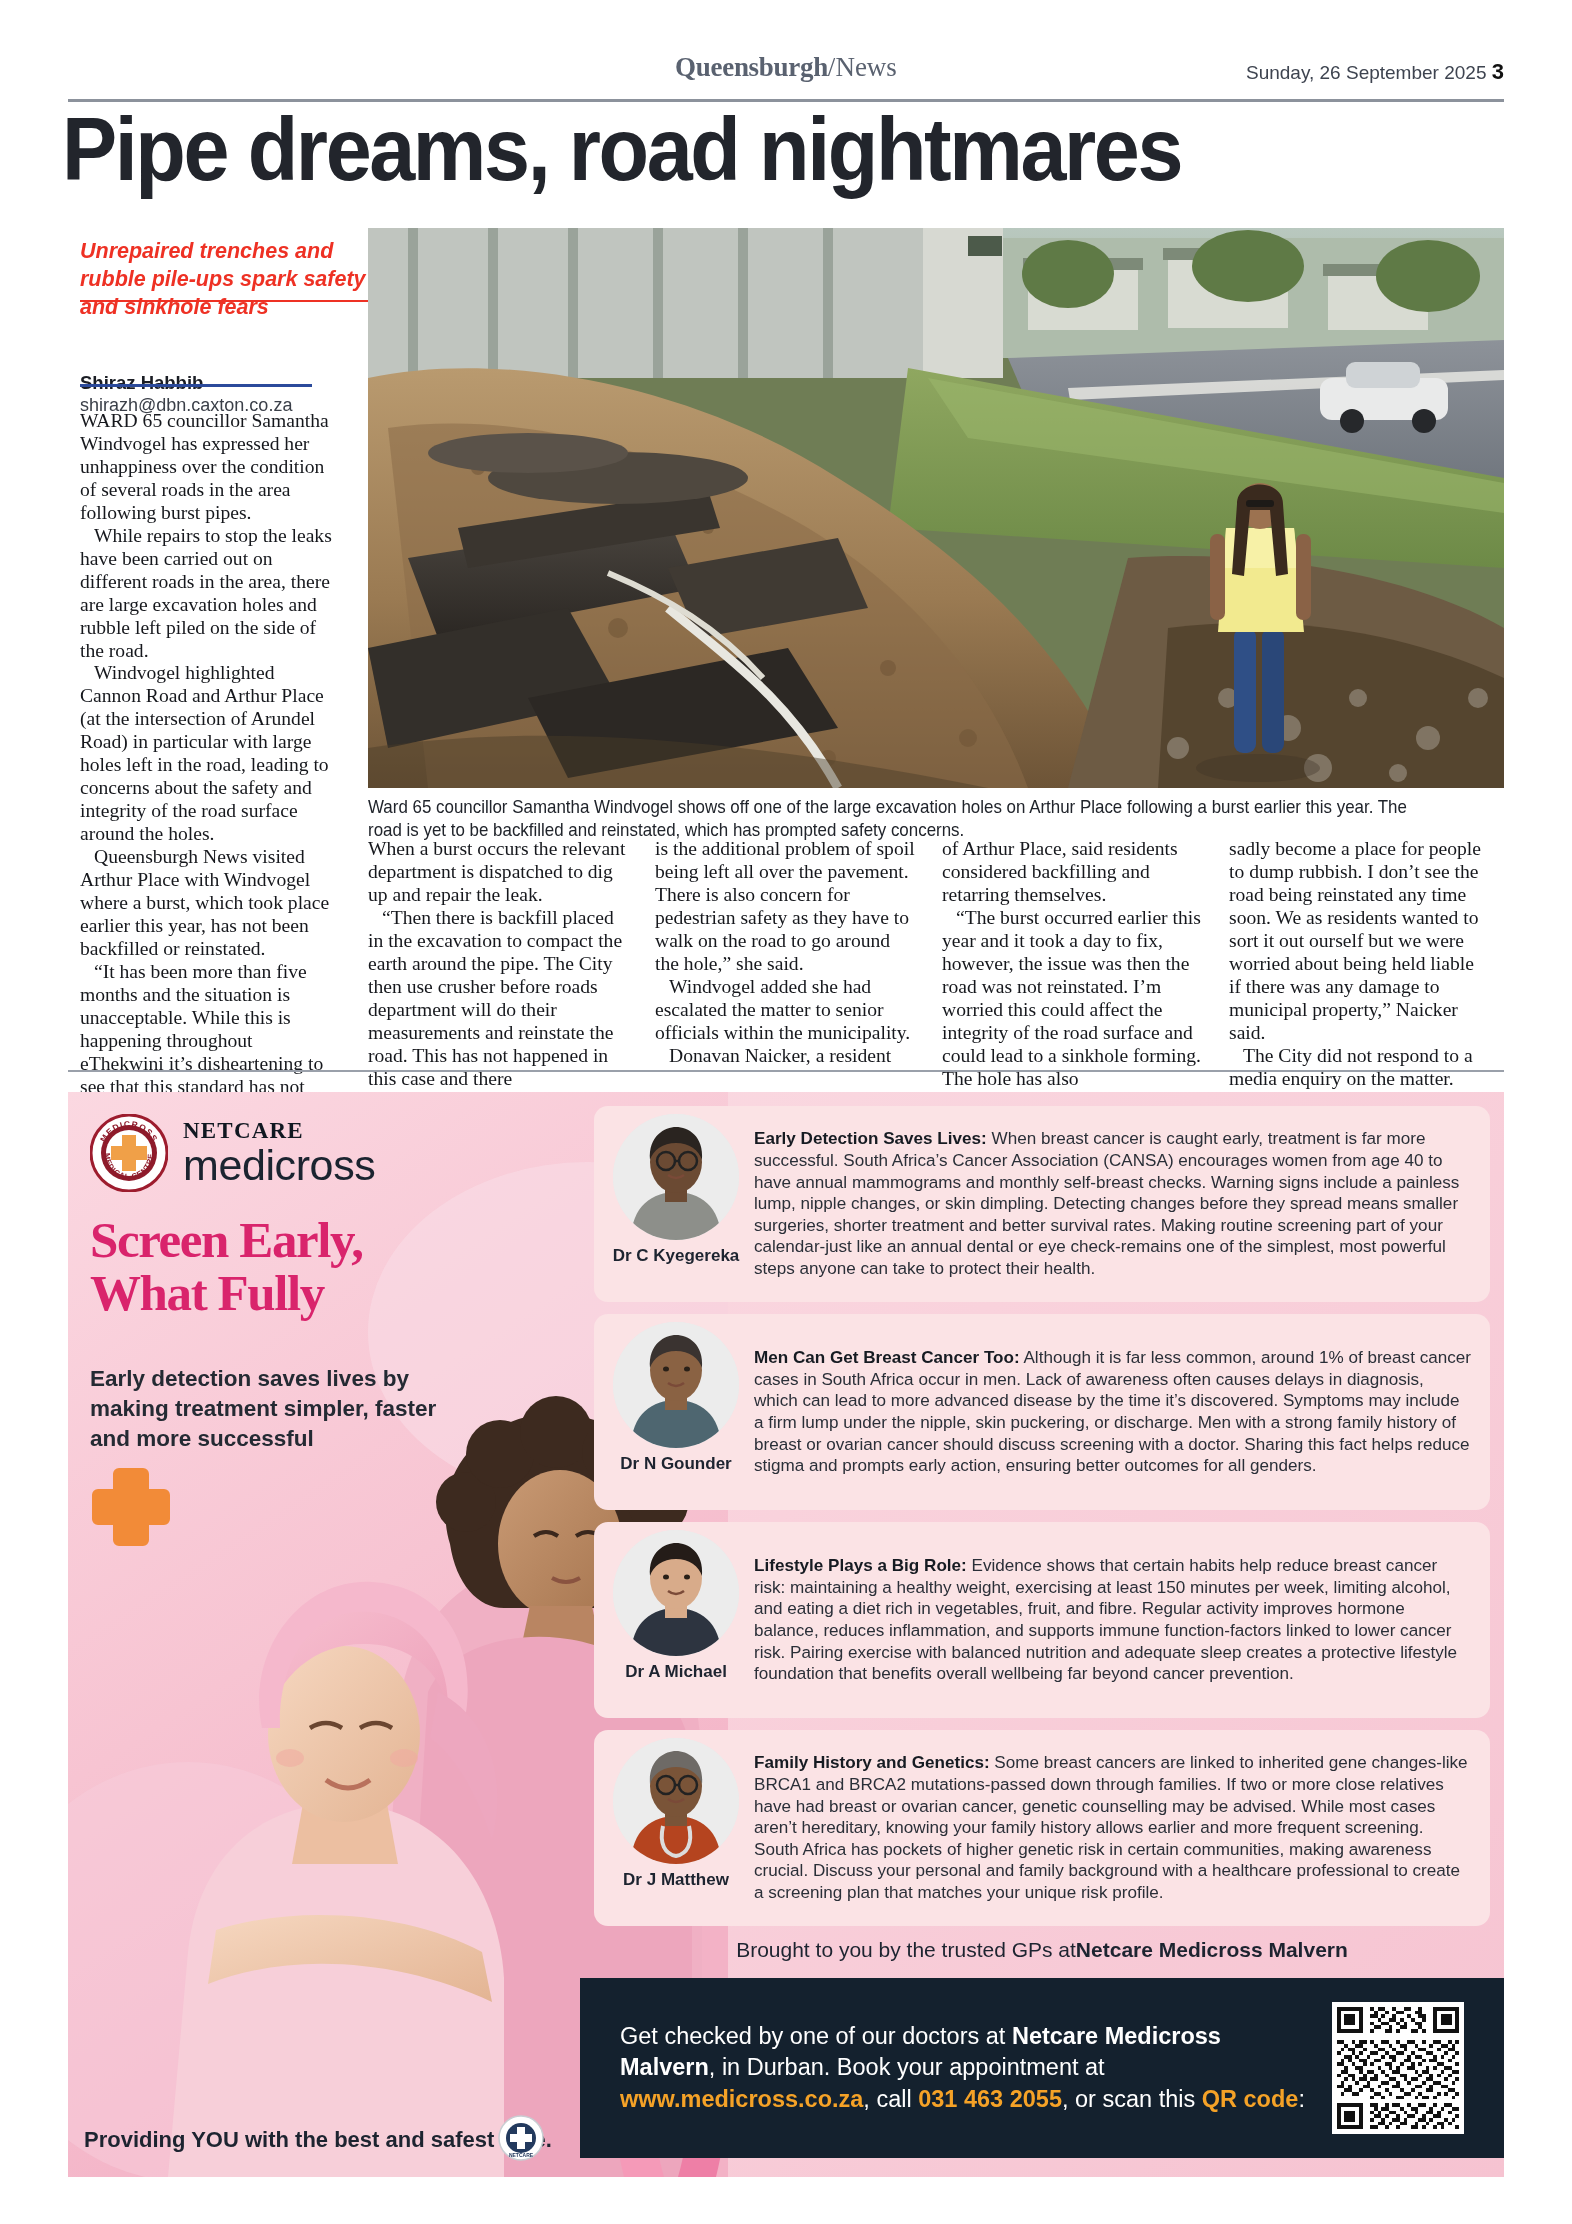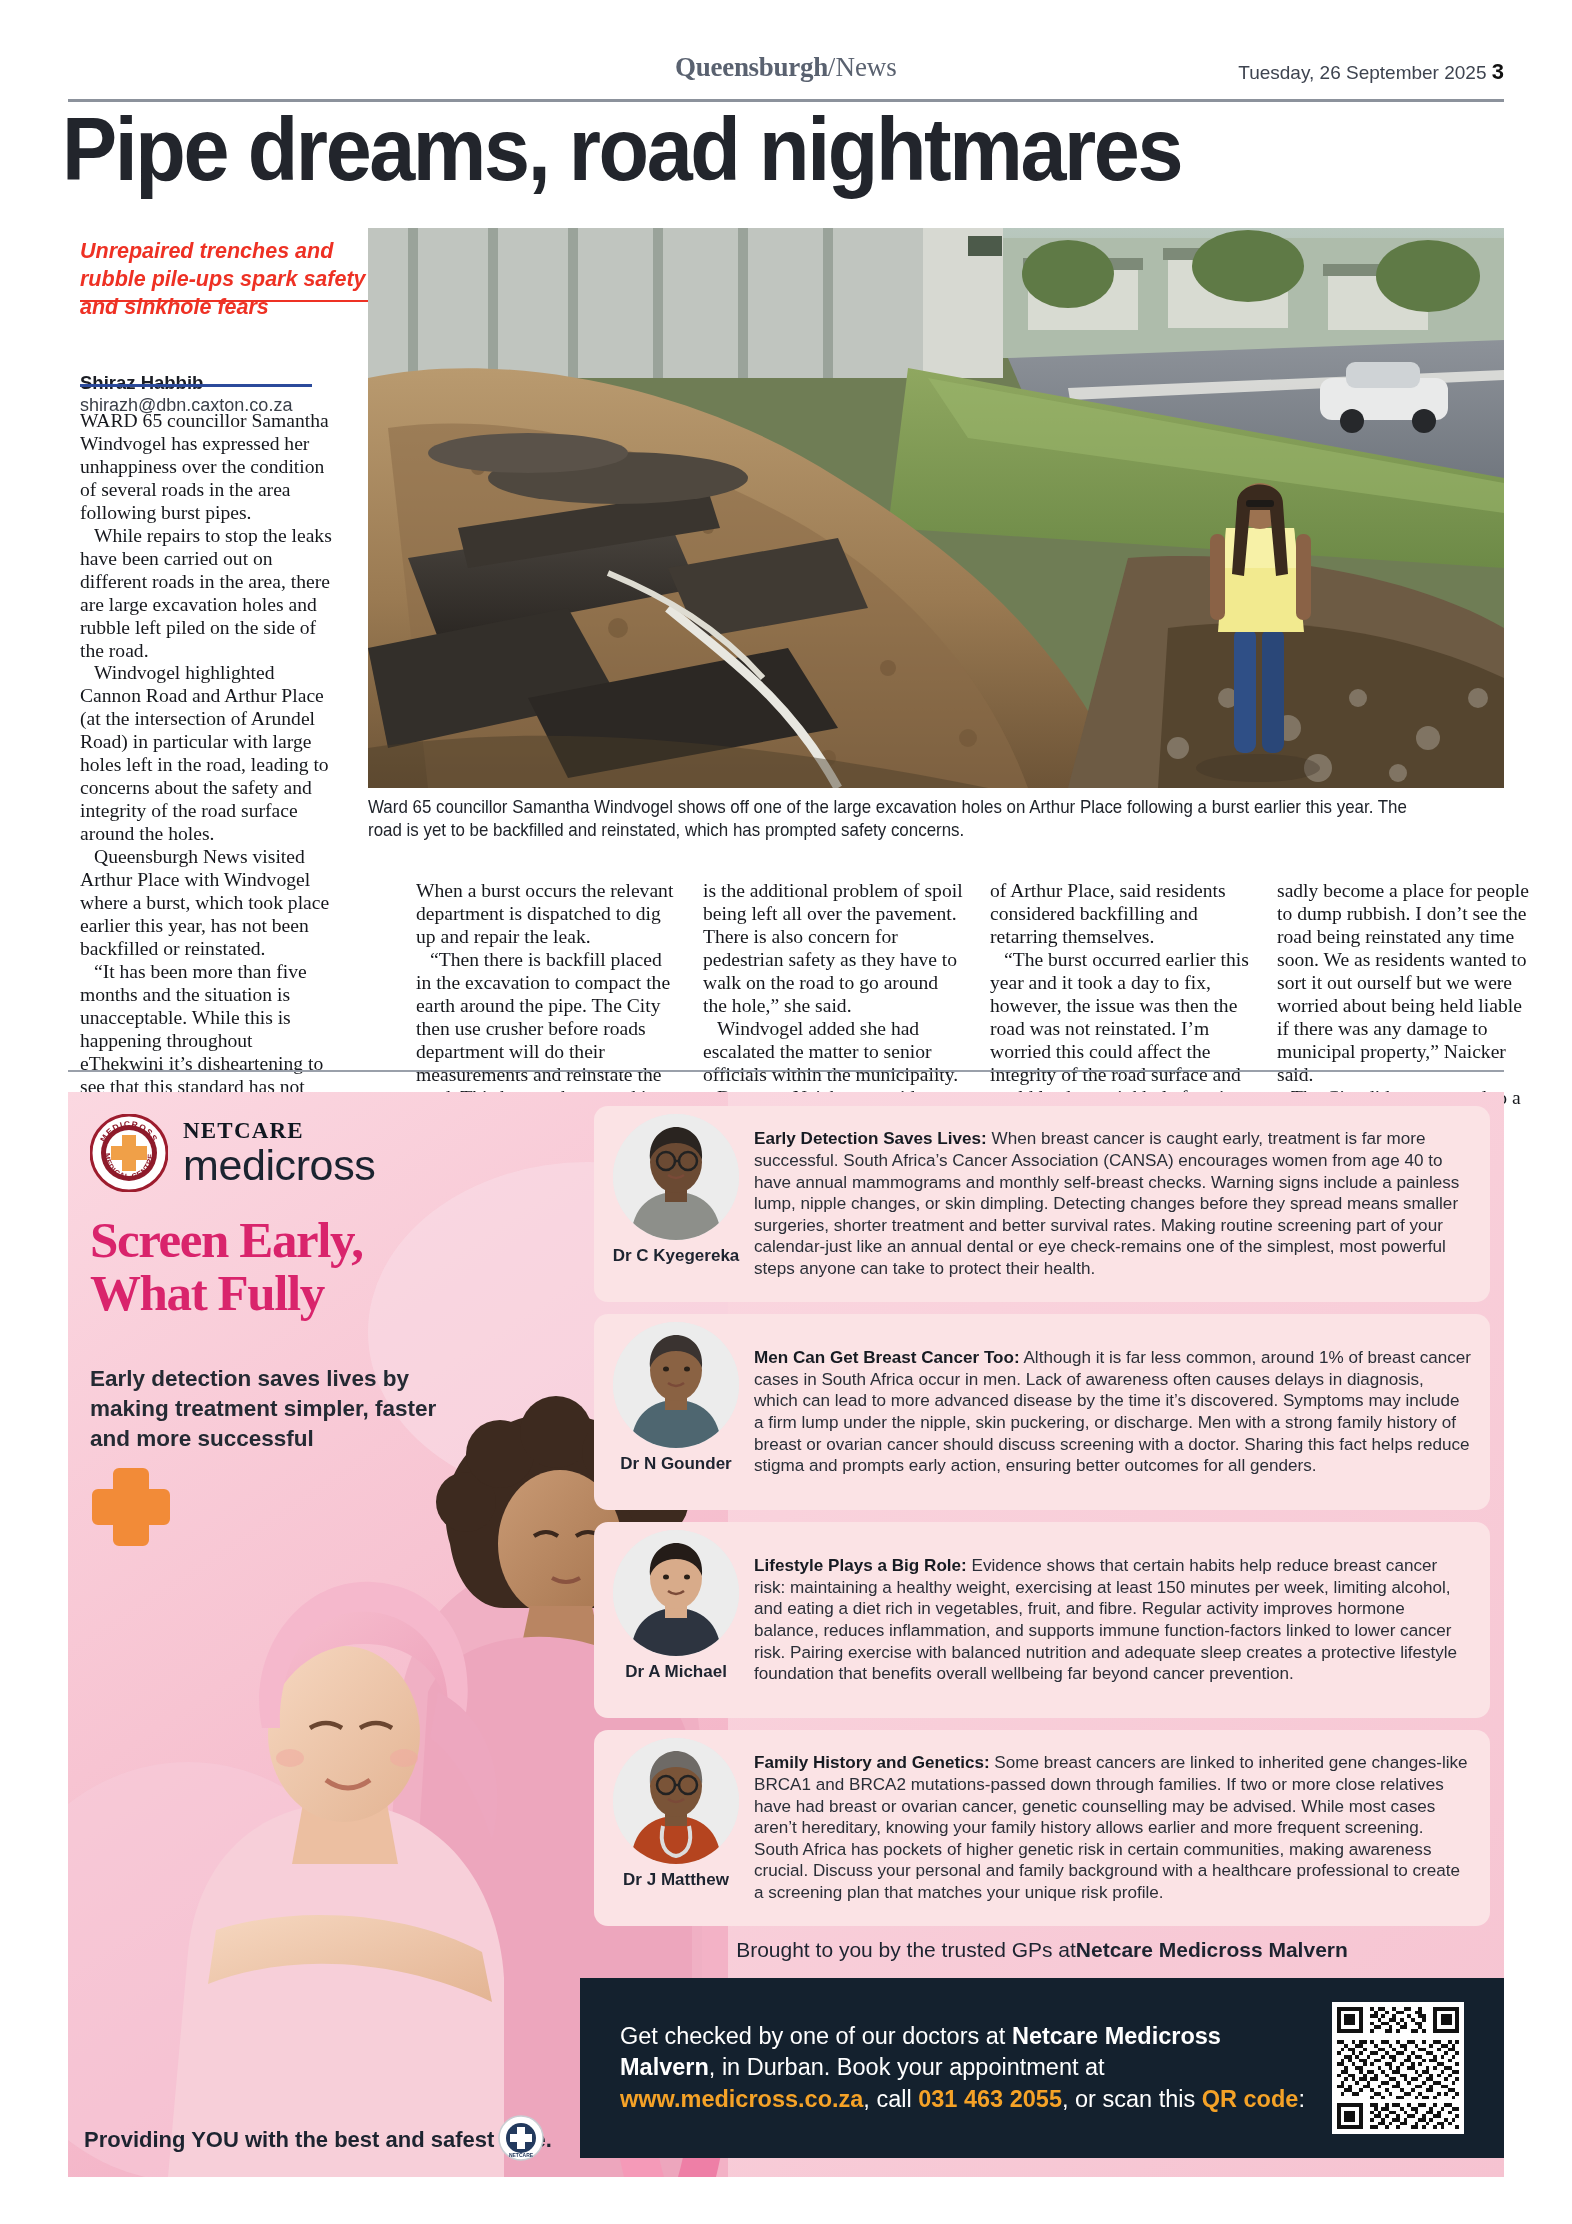--- a/index.html
+++ b/index.html
@@ -156,25 +156,24 @@
     line-height: 1.25;
     color: #20242b;
     transform: scaleX(0.92);
     transform-origin: left top;
   }
 
   
   .cols4 {
     position: absolute;
     left: 368px;
-    top: 880px;
+    top: 838px;
     width: 1136px;
     display: flex;
     gap: 27px;
-    margin-left: 48px;
   }
   .cols4 .col {
     width: 260px;
     font-family: "Liberation Serif", serif;
     font-size: 19.6px;
     line-height: 1.172;
     color: #16181d;
   }
   .cols4 .col p { text-indent: 14px; }
   .cols4 .col p.first { text-indent: 0; }
@@ -377,21 +376,21 @@
 </head>
 <body>
 
 <div class="page">
 
   <div class="masthead">
     <div class="masthead-title">
       <span class="mh-bold">Queensburgh</span><span class="mh-light">/</span><span class="mh-light">News</span>
     </div>
     <div class="masthead-date">
-      <span>Tuesday, 26 September 2025</span>
+      <span>Sunday, 26 September 2025</span>
       <span class="pagenum">3</span>
     </div>
   </div>
   <div class="rule-top"></div>
 
   <h1 class="headline">Pipe dreams, road nightmares</h1>
 
   <div class="kicker">Unrepaired trenches and rubble pile-ups spark safety and sinkhole fears</div>
   <div class="kicker-rule"></div>
   <div class="byline">

